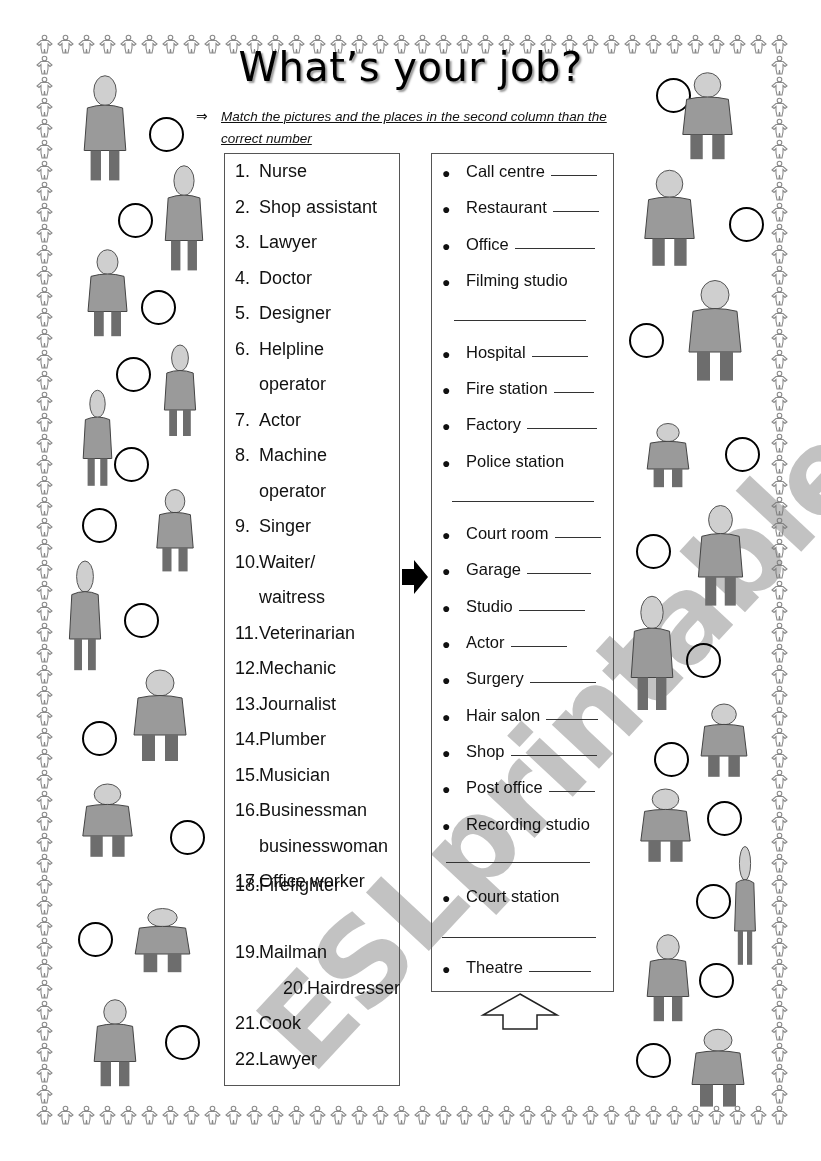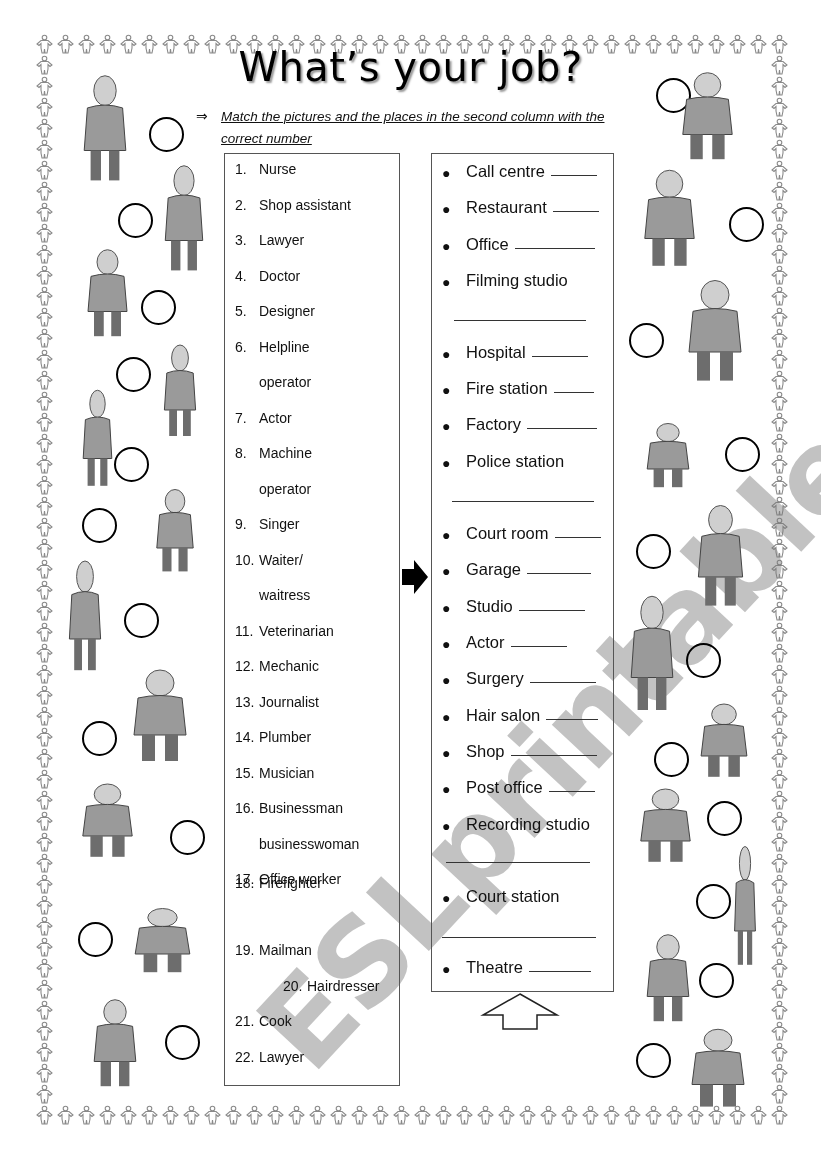--- a/index.html
+++ b/index.html
@@ -11,21 +11,21 @@
   .title { position:absolute; left:0; width:821px; top:44px; text-align:center;
            font-family:"DejaVu Sans", sans-serif; font-size:40px; font-weight:normal;
            letter-spacing:0.5px; color:#000; text-shadow:2px 2px 2px #999; }
   .instr { position:absolute; left:196px; top:106px; width:440px; font-size:13.5px;
            font-style:italic; line-height:22px; }
   .instr .arrow { position:absolute; left:0; top:-1px; font-style:normal; font-size:14px; }
   .instr .txt { margin-left:25px; text-decoration:underline; display:block; }
   .box { position:absolute; border:1.3px solid #555; background:transparent; }
   .jobs { left:224px; top:153px; width:174px; height:931px; }
   .places { left:431px; top:153px; width:181px; height:837px; }
-  .job { position:absolute; left:10px; font-size:14px; white-space:nowrap; }
+  .job { position:absolute; left:10px; font-size:18px; white-space:nowrap; }
   .job .num { display:inline-block; width:24px; }
   .job .cont { padding-left:24px; }
   .place { position:absolute; left:10px; font-size:16.5px; white-space:nowrap; display:flex; align-items:flex-end; }
   .place .bullet { width:24px; font-size:14px; }
   .place .blank { display:inline-block; border-bottom:1.3px solid #333; height:0; margin-left:6px; margin-bottom:5px; }
   .fullline { position:absolute; border-bottom:1.3px solid #333; height:0; }
   .circle { position:absolute; width:31px; height:31px; border:2px solid #000; border-radius:50%; background:transparent; }
   .pic { position:absolute; }
   .watermark { position:absolute; left:90px; top:540px; font-size:118px; font-weight:bold;
                color:rgba(120,120,120,0.45); transform:rotate(-47deg); transform-origin:center;
@@ -1422,21 +1422,21 @@
           </g>
         </svg>
       </span>
     </div>
   </div>
 
 <div class="title">What’s your job?</div>
 
 <div class="instr">
   <span class="arrow">⇒</span>
-  <span class="txt">Match the pictures and the places in the second column with the correct number</span>
+  <span class="txt">Match the pictures and the places in the second column than the correct number</span>
 </div>
 
 <div class="watermark">ESLprintables.com</div>
 
 <div class="box jobs" id="jobsBox">
     <div class="job" style="top: 7px;"><span class="num">1.</span><span>Nurse</span></div>
     <div class="job" style="top: 42.5px;"><span class="num">2.</span><span>Shop assistant</span></div>
     <div class="job" style="top: 78px;"><span class="num">3.</span><span>Lawyer</span></div>
     <div class="job" style="top: 113.5px;"><span class="num">4.</span><span>Doctor</span></div>
     <div class="job" style="top: 149px;"><span class="num">5.</span><span>Designer</span></div>

